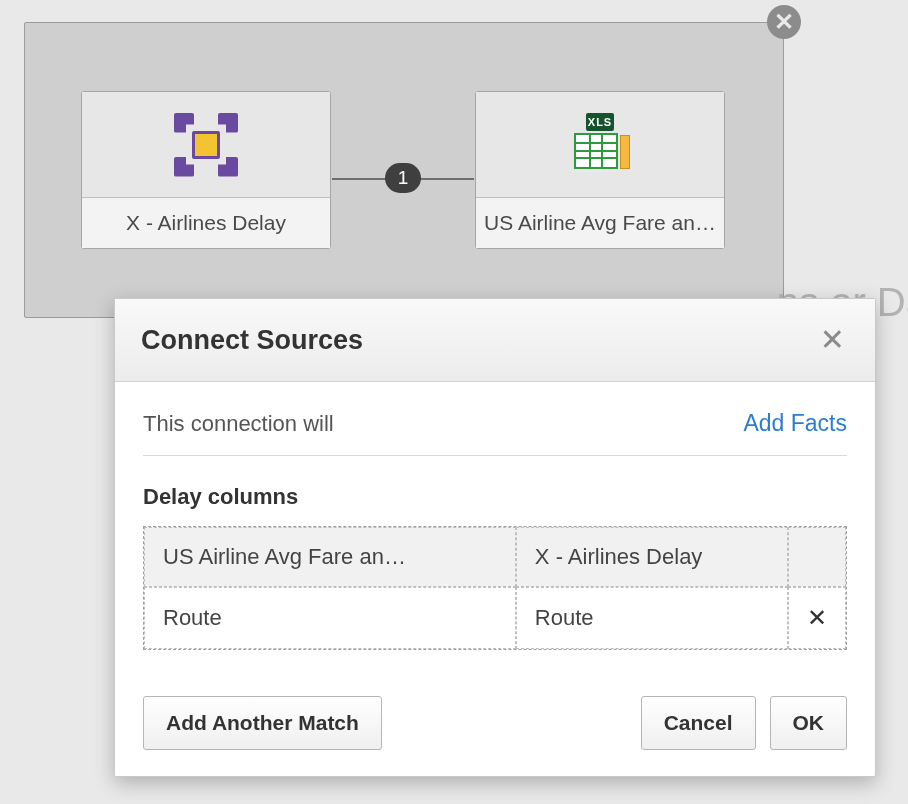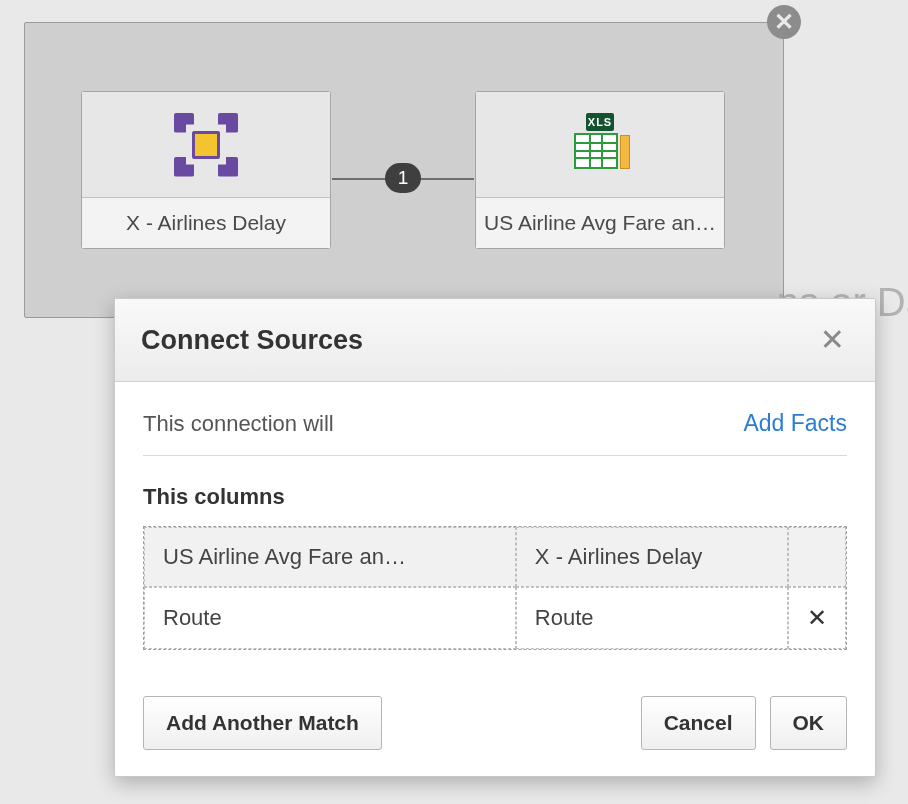--- a/index.html
+++ b/index.html
@@ -323,21 +323,21 @@
     </div>
   </div>
 
   <div class="modal-body">
 
     <div class="connection-row">
       <span>This connection will</span>
       <span class="add-facts">Add Facts</span>
     </div>
 
-    <div class="match-heading">This columns</div>
+    <div class="match-heading">Delay columns</div>
 
     <table class="match-table">
       <thead>
         <tr>
           <td>US Airline Avg Fare an…</td>
           <td>X - Airlines Delay</td>
           <td class="action"></td>
         </tr>
       </thead>
       <tbody>

